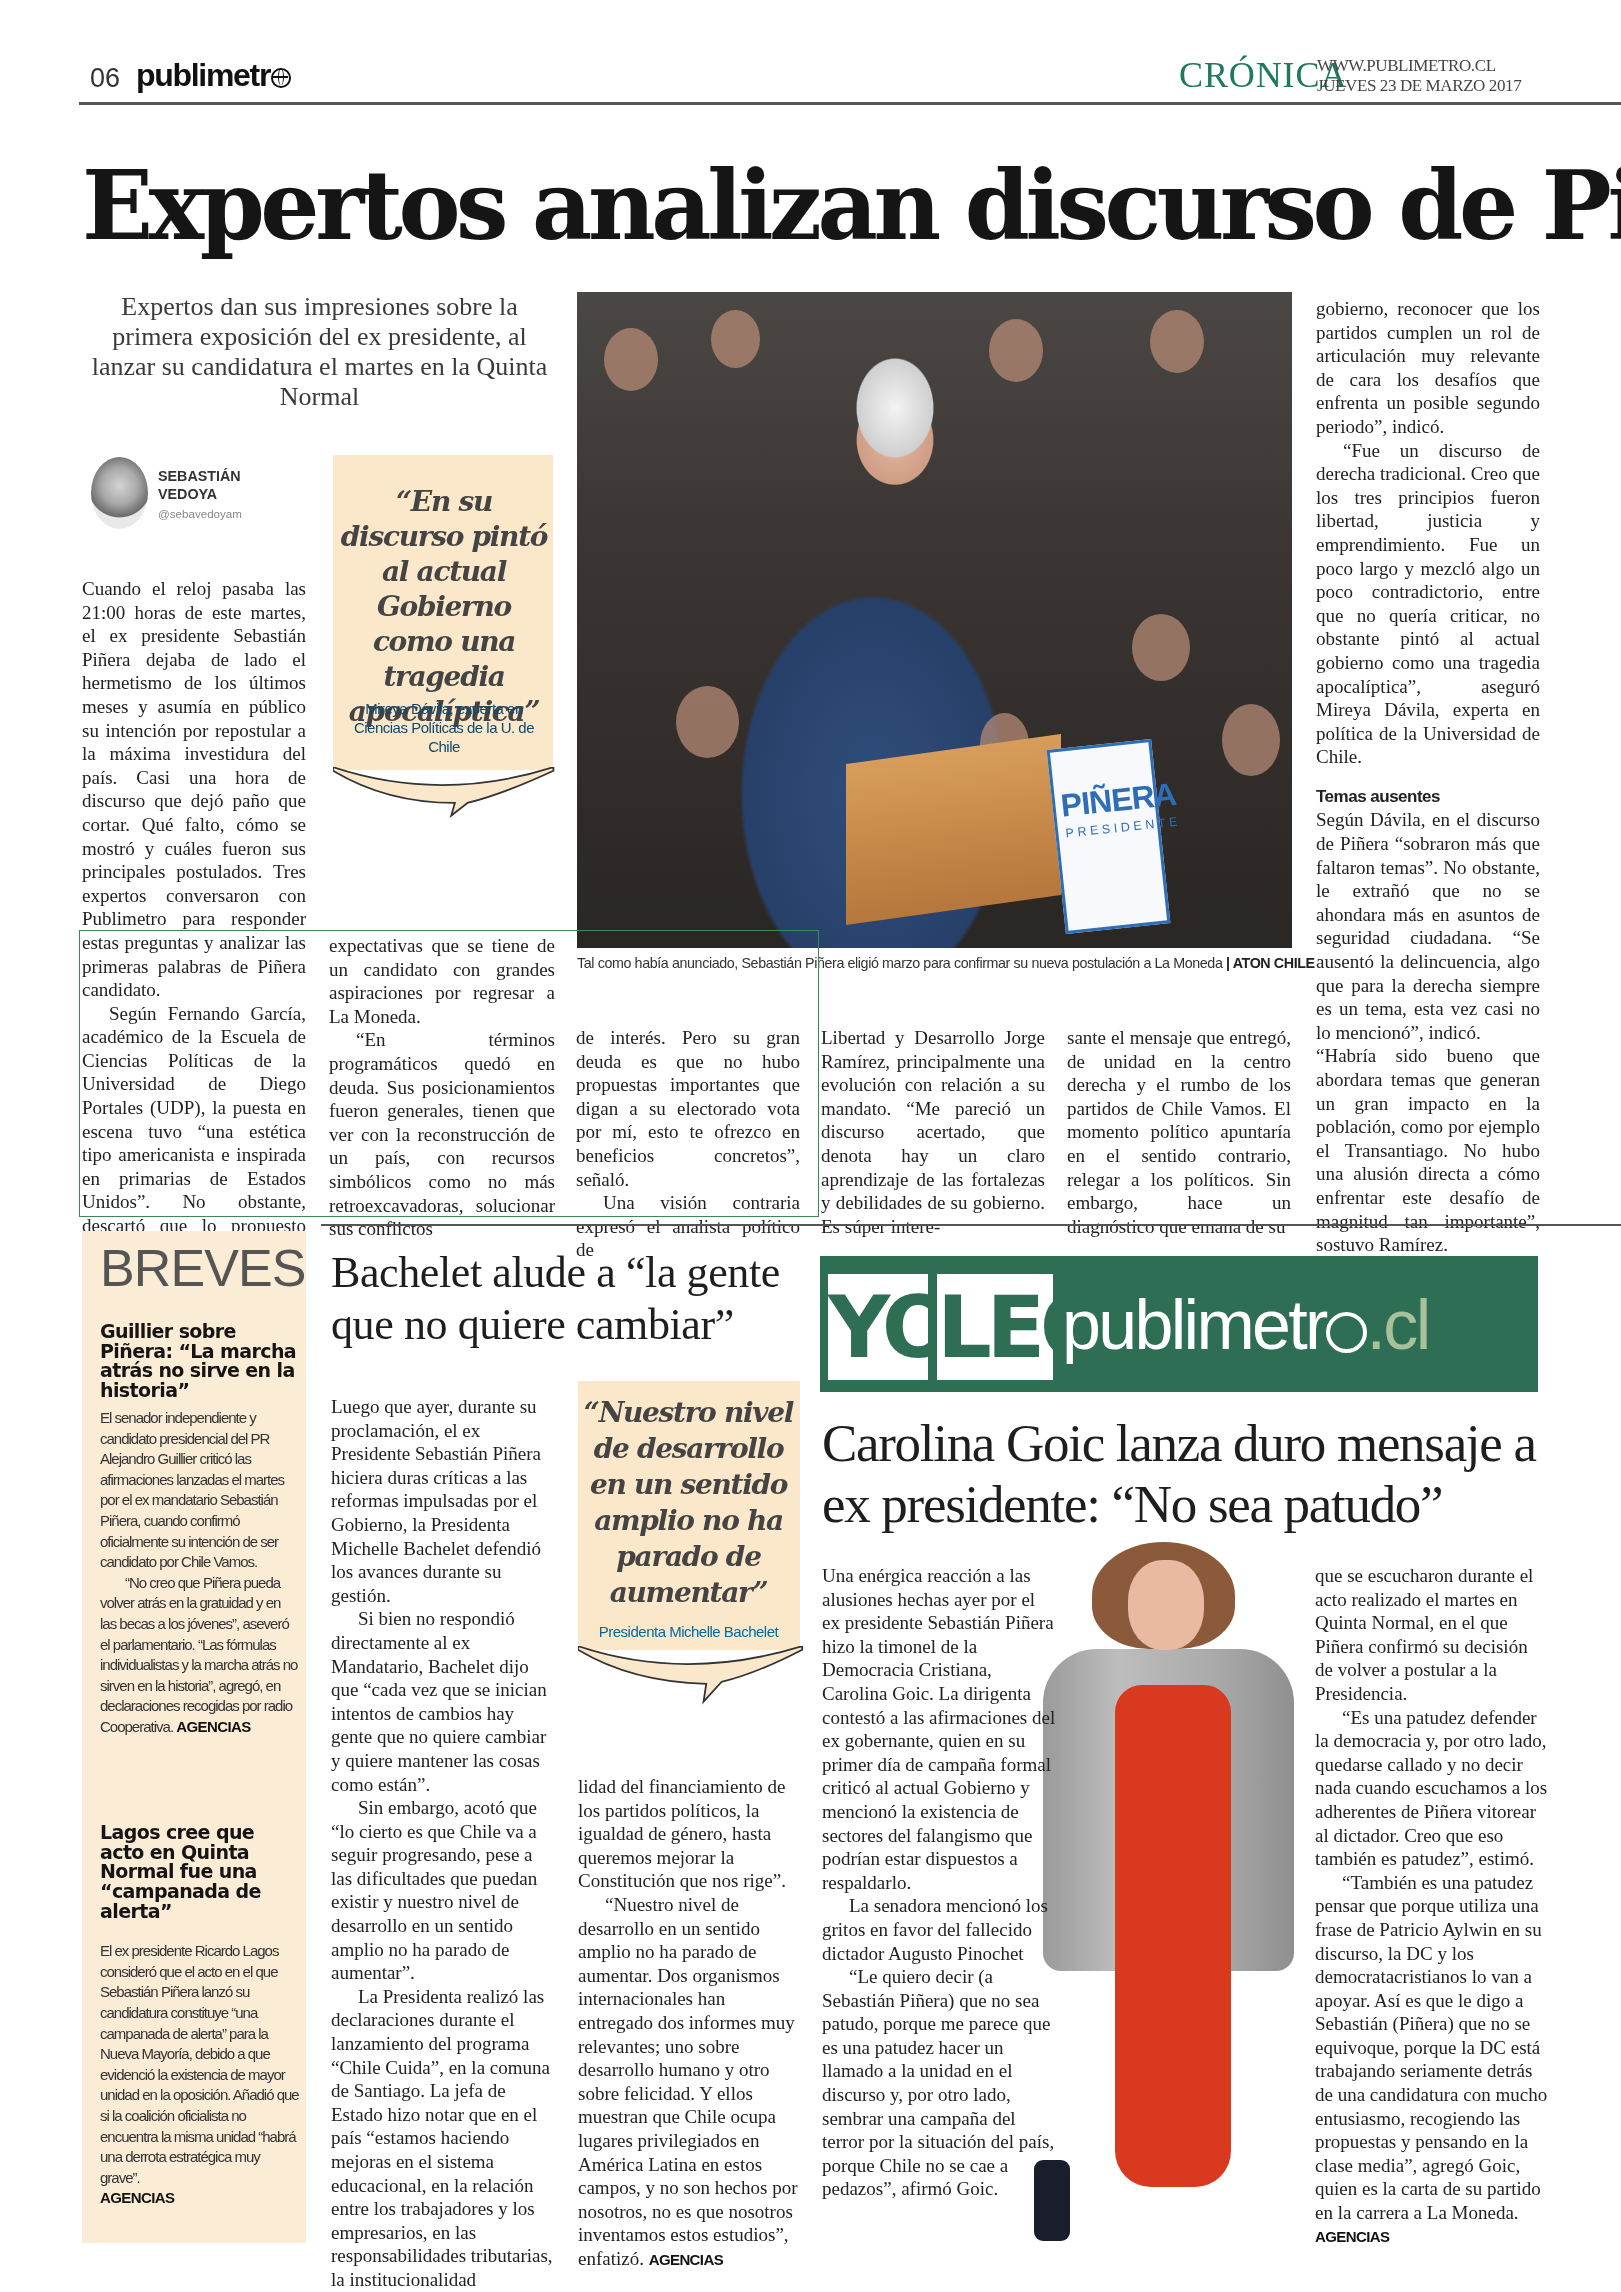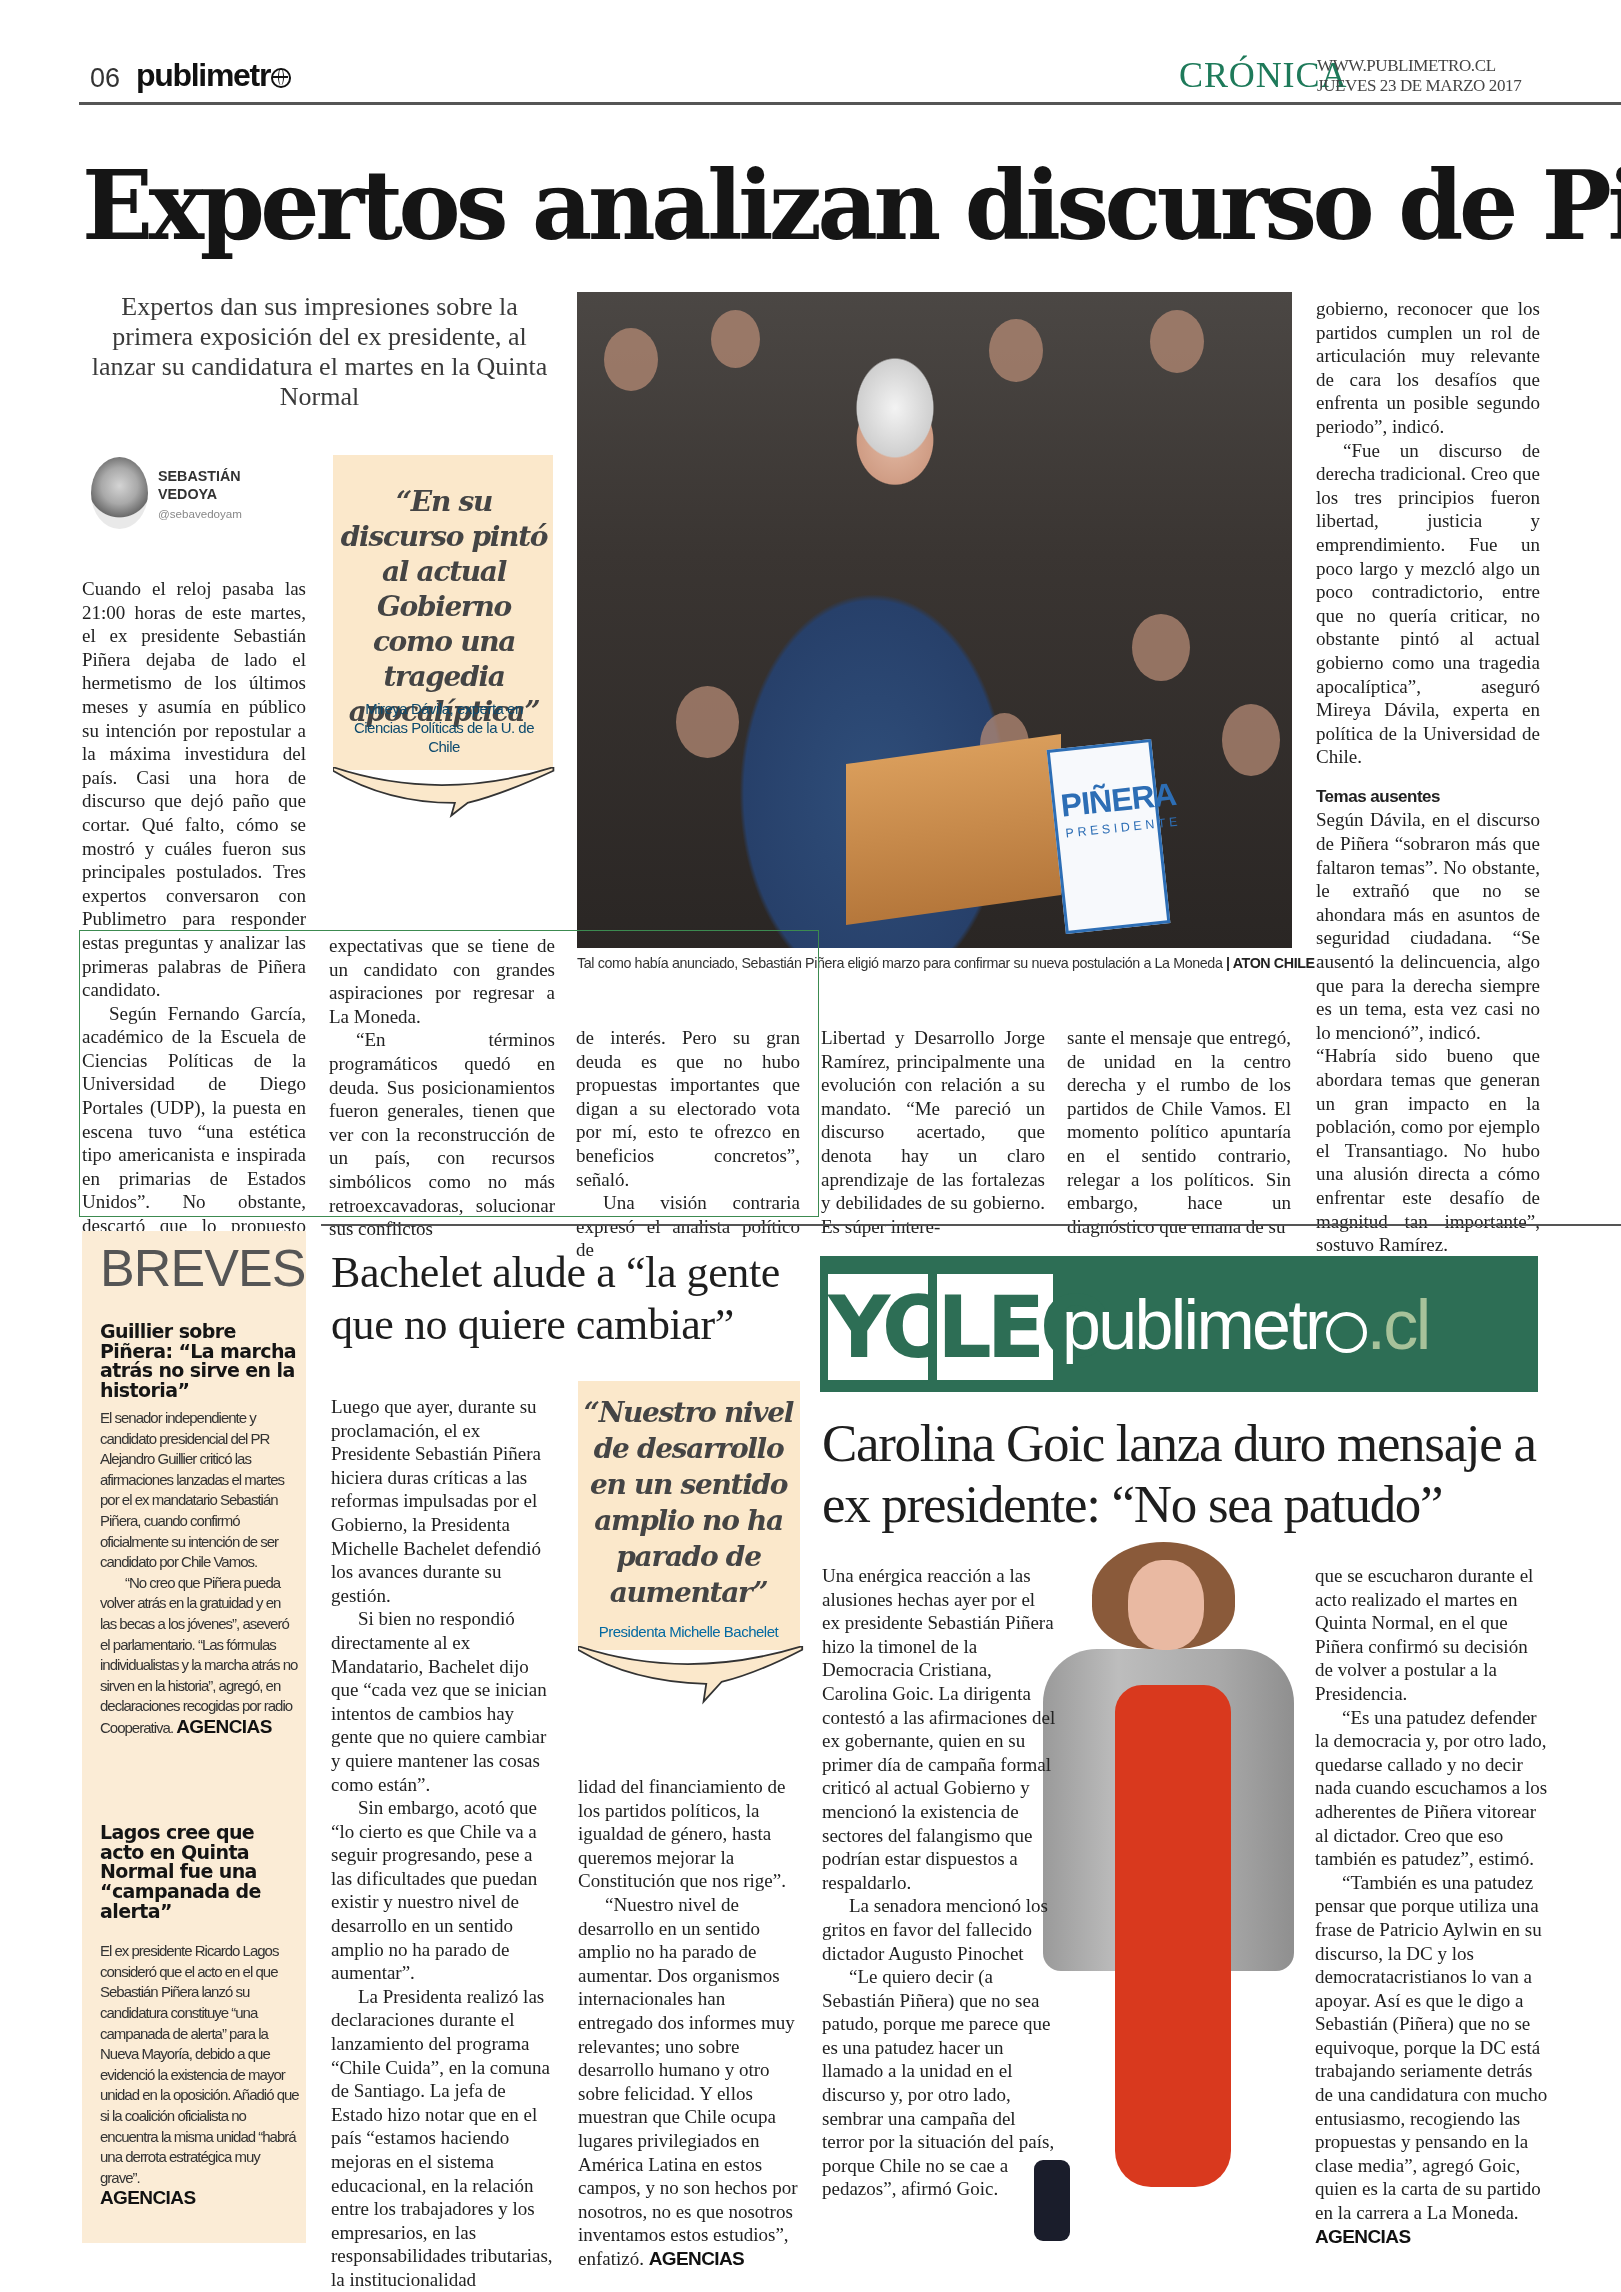--- a/index.html
+++ b/index.html
@@ -63,21 +63,21 @@
 
   #mid-rule{left:321px;top:1224px;width:1300px;height:1.8px;background:#555;}
 
   
   #breves-box{left:82px;top:1231px;width:224px;height:1012px;background:#fbecd6;}
   #breves-title{left:100px;top:1238px;font-size:52px;color:#555;font-family:"Liberation Sans",sans-serif;letter-spacing:-0.9px;font-weight:normal;}
   .brief-head{font-family:"DejaVu Sans",sans-serif;font-weight:bold;font-size:19px;line-height:19.7px;color:#151515;letter-spacing:-0.6px;}
   .brief-body{font-family:"Liberation Sans",sans-serif;font-size:15px;line-height:20.6px;color:#333;letter-spacing:-1px;margin-top:7.2px;}
   .brief-body p{margin:0;}
   .brief-body p.ind{text-indent:25px;}
-  .agency{font-weight:bold;color:#111;font-size:19px;letter-spacing:-0.6px;}
+  .agency{font-weight:bold;color:#111;font-size:15px;letter-spacing:-0.6px;}
   #brief1{left:100px;top:1322px;width:199px;}
   #brief2{left:100px;top:1823px;width:199px;}
 
   
   #bach-head{left:331px;top:1247px;width:475px;font-size:44px;line-height:52px;color:#1e1e1e;font-family:"Liberation Serif",serif;letter-spacing:-0.4px;}
   #bach-col1{left:331px;top:1395px;width:226px;text-align:left;}
   #bach-col2{left:578px;top:1775px;width:226px;text-align:left;}
   #quote2-box{left:578px;top:1381px;width:222px;height:269px;}
   #quote2-text{left:582px;top:1395px;width:213px;text-align:center;font-size:28px;line-height:36px;font-style:italic;font-weight:bold;color:#444;font-family:"DejaVu Serif",serif;letter-spacing:-1.3px;}
   #quote2-attr{left:582px;top:1623px;width:213px;text-align:center;font-size:15px;color:#0369a1;font-family:"Liberation Sans",sans-serif;letter-spacing:-0.5px;}

